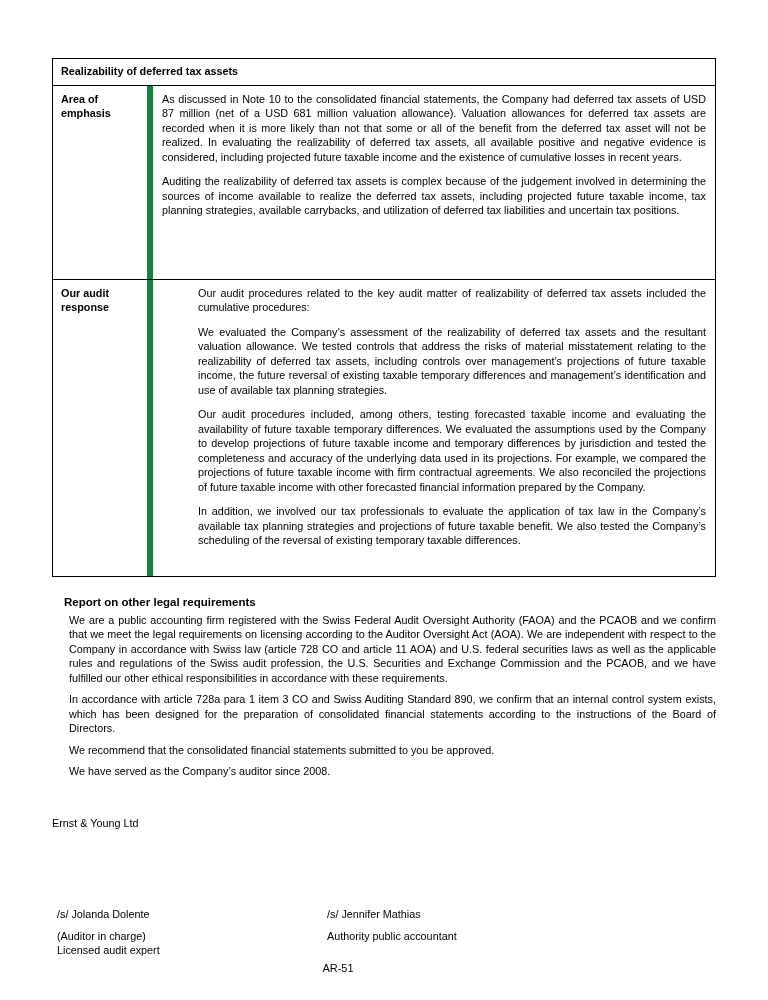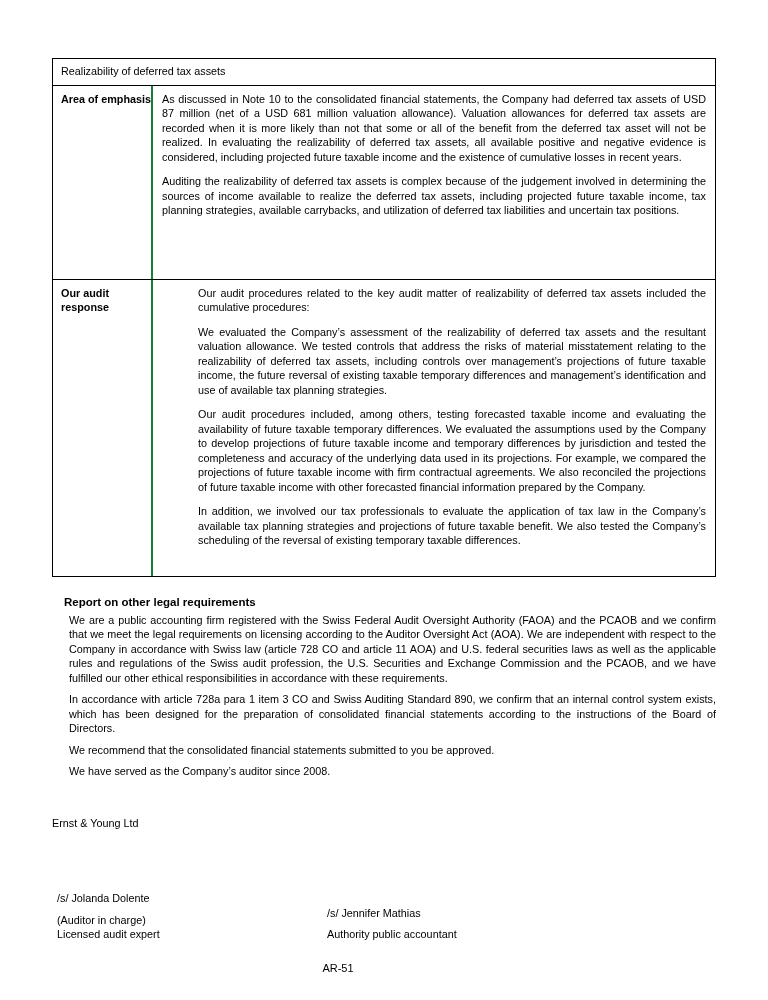--- a/index.html
+++ b/index.html
@@ -11,45 +11,45 @@
     font-family: "Liberation Sans", sans-serif;
     font-size: 10.8px;
     line-height: 14.5px;
   }
   .page { position: relative; width: 768px; height: 1000px; overflow: hidden; background: #fff; }
   .content { position: absolute; left: 52px; top: 58px; width: 664px; }
 
   
   .kam-table { border: 1px solid #000; width: 100%; }
   .kam-title {
-    font-weight: normal;
+    font-weight: bold;
     padding: 5px 8px 6px 8px;
     border-bottom: 1px solid #000;
   }
   .kam-row { display: grid; grid-template-columns: 100px 1fr; }
   .kam-row + .kam-row { border-top: 1px solid #000; }
   .kam-row-1 { min-height: 193px; }
   .kam-row-2 { min-height: 292px; gap: 36px; }
   .kam-label {
-    border-right: 2px solid #15803d;
+    border-right: 6px solid #15803d;
     font-weight: bold;
     padding: 6px 0 6px 8px;
   }
   .kam-body { padding: 6px 9px 28px 9px; }
   .kam-body p { margin: 0 0 10px 0; text-align: justify; }
   .kam-body p:last-child { margin-bottom: 0; }
 
   
   .legal { margin-top: 18px; }
   .legal-heading { font-size: 11.5px; font-weight: bold; margin: 0 0 3px 0; line-height: 15px; padding-left: 12px; }
   .legal p { margin: 0 0 7px 17px; text-align: justify; }
 
   .firm { margin-top: 37px; }
 
-  .signatures { margin-top: 61px; display: flex; align-items: flex-end; }
+  .signatures { margin-top: 77px; display: flex; }
   .sig-col { width: 270px; padding-left: 5px; }
   .sig-name { margin: 0 0 7px 0; }
   .sig-line { margin: 0; }
 
   .footer {
     position: absolute;
     left: 0; top: 961px;
     width: 676px;
     text-align: center;
     font-size: 11px;

